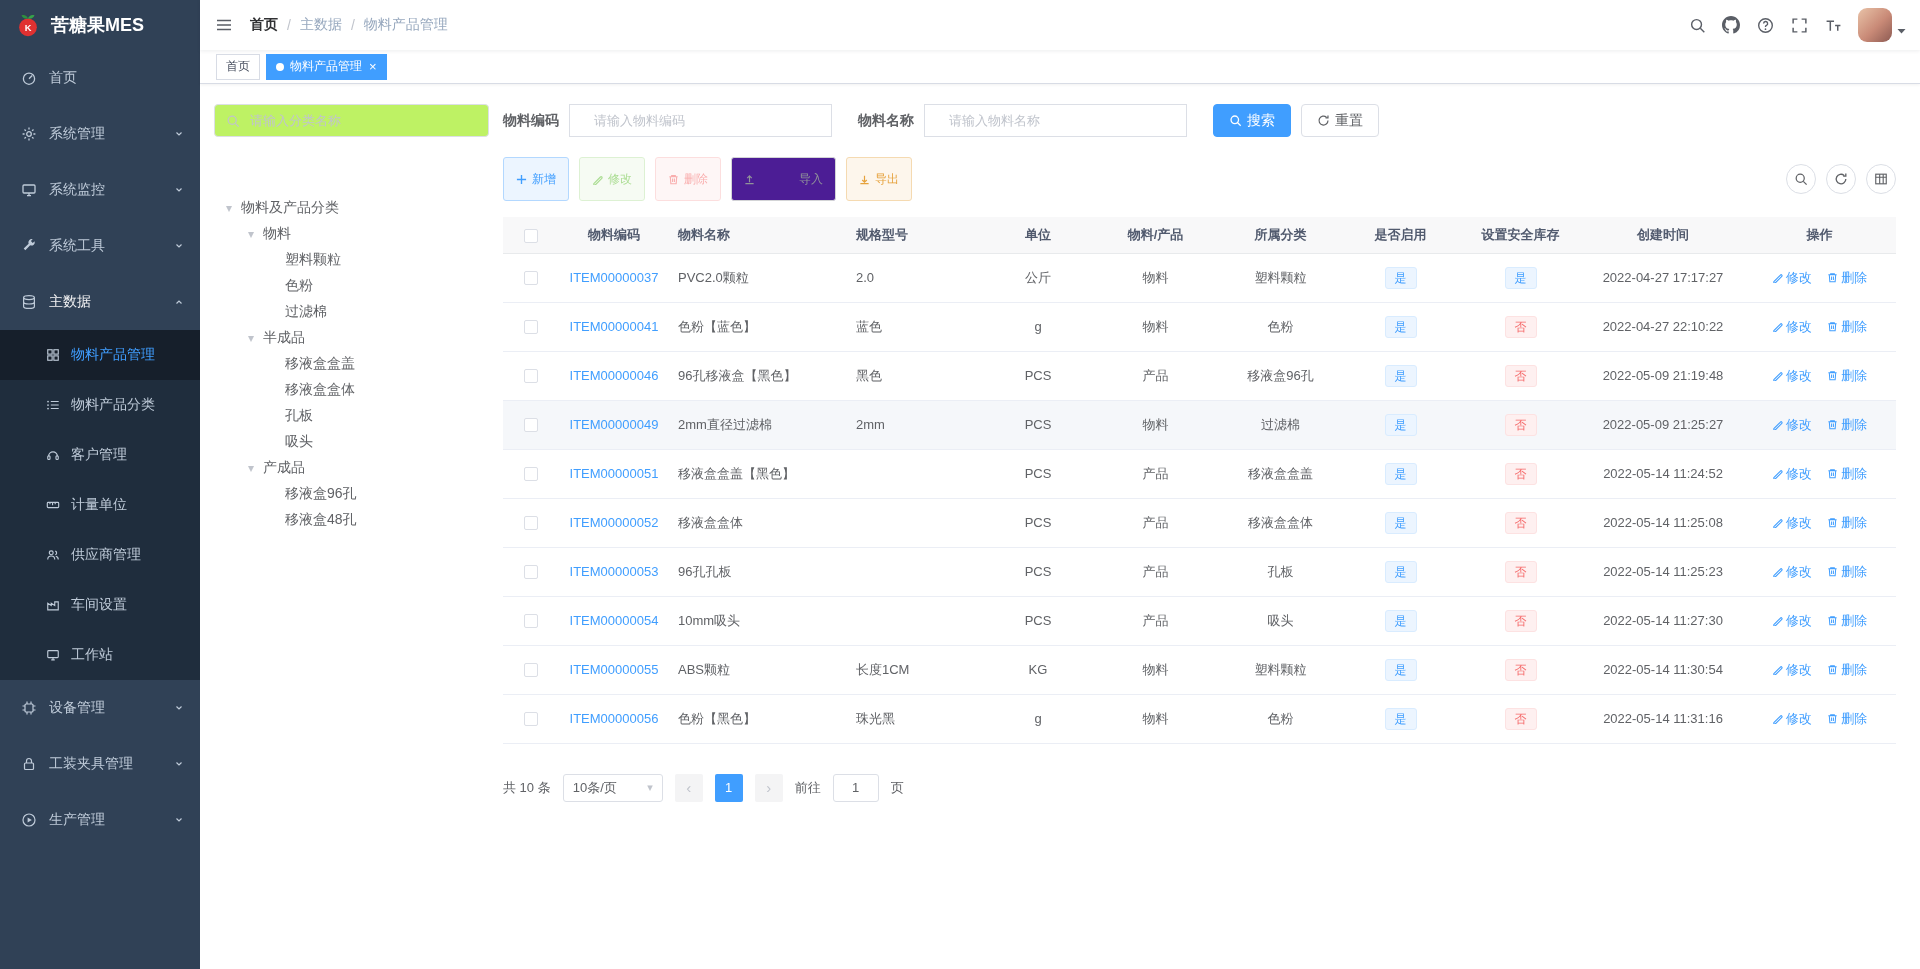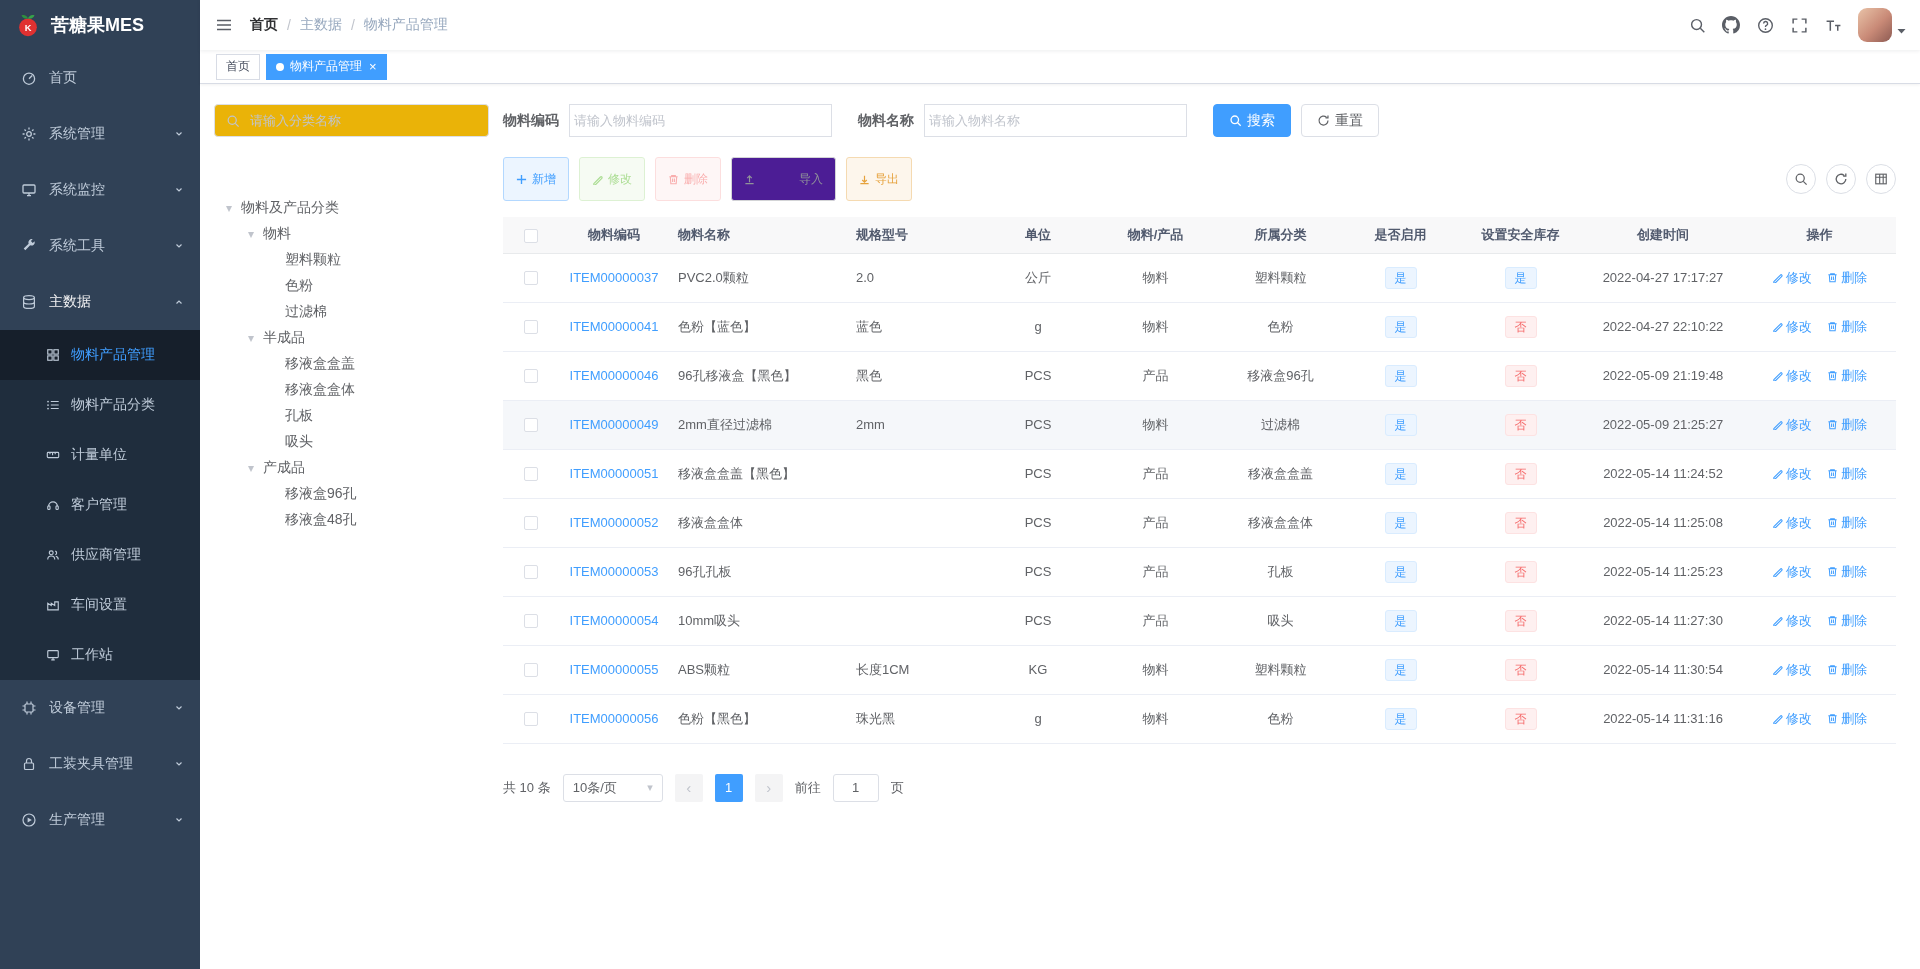--- a/index.html
+++ b/index.html
@@ -45,36 +45,36 @@
   .tags-view { height:34px; flex-shrink:0; display:flex; align-items:center; gap:6px; padding:0 16px; background:#fff; border-bottom:1px solid #d8dce5; box-shadow:0 1px 3px rgba(0,0,0,.06); position:relative; z-index:2; }
   .tag-item { height:26px; display:inline-flex; align-items:center; gap:6px; padding:0 9px; border:1px solid #d8dce5; background:#fff; font-size:12px; color:#495060; cursor:pointer; }
   .tag-item.active { background:#409eff; border-color:#409eff; color:#fff; }
   .tab-dot { width:8px; height:8px; border-radius:50%; background:#fff; }
   .tab-close { font-size:13px; line-height:1; margin-left:1px; }
 
   
   .content { flex:1; display:flex; gap:14px; padding:20px 24px 0 14px; background:#fff; overflow:hidden; }
 
   .tree-panel { width:275px; flex-shrink:0; }
-  .search-input { display:flex; align-items:center; gap:8px; height:33px; border:1px solid #dcdfe6; border-radius:4px; padding:0 11px; background:#eab308; color:#c0c4cc; }
+  .search-input { display:flex; align-items:center; gap:8px; height:33px; border:1px solid #dcdfe6; border-radius:4px; padding:0 11px; background:#bef264; color:#c0c4cc; }
   .search-input input { border:none; outline:none; flex:1; font-size:13px; color:#606266; font-family:inherit; background:transparent; }
   .search-input input::placeholder { color:#c0c4cc; }
   .tree { list-style:none; margin:58px 0 0; padding:0; }
   .tree-node { height:26px; display:flex; align-items:center; font-size:14px; color:#606266; cursor:pointer; }
   .tree-node[data-level="0"] { padding-left:8px; }
   .tree-node[data-level="1"] { padding-left:30px; }
   .tree-node[data-level="2"] { padding-left:52px; }
   .tree-caret { width:14px; margin-right:5px; color:#c0c4cc; font-size:12px; text-align:center; flex-shrink:0; }
   .tree-node[data-caret="false"] .tree-caret { visibility:hidden; }
 
   .table-panel { flex:1; min-width:0; }
 
   .query-form { display:flex; align-items:center; margin-bottom:20px; }
   .q-label { font-size:14px; font-weight:700; color:#606266; margin-right:10px; white-space:nowrap; }
-  .q-input { width:263px; height:33px; border:1px solid #dcdfe6; border-radius:0; padding:0 4px; font-size:13px; color:#606266; outline:none; margin-right:26px; font-family:Liberation Sans, sans-serif; }
+  .q-input { width:263px; height:33px; border:1px solid #dcdfe6; border-radius:0; padding:0 24px; font-size:13px; color:#606266; outline:none; margin-right:26px; font-family:Liberation Sans, sans-serif; }
   .q-input::placeholder { color:#c0c4cc; }
 
   .btn { display:inline-flex; align-items:center; justify-content:center; gap:5px; border-radius:4px; border:1px solid transparent; cursor:pointer; font-family:inherit; white-space:nowrap; background:#fff; }
   .btn-md { height:33px; padding:0 15px; font-size:14px; }
   .btn-sm { height:44px; padding:0 12px; font-size:12px; border-radius:3px; }
   .btn-primary { background:#409eff; border-color:#409eff; color:#fff; }
   .btn-default { background:#fff; border-color:#dcdfe6; color:#606266; }
   .btn-plain-primary { color:#409eff; background:#ecf5ff; border-color:#b3d8ff; }
   .btn-plain-success { color:#67c23a; background:#f0f9eb; border-color:#c2e7b0; }
   .btn-plain-danger  { color:#f56c6c; background:#fef0f0; border-color:#fbc4c4; }
@@ -219,35 +219,35 @@
                 <circle cx="2.3" cy="4" r="1" fill="currentColor" stroke="none"></circle>
                 <circle cx="2.3" cy="8" r="1" fill="currentColor" stroke="none"></circle>
                 <circle cx="2.3" cy="12" r="1" fill="currentColor" stroke="none"></circle>
               </svg>
           </span>
           <span class="mi-label">物料产品分类</span>
         </div>
         <div class="submenu-item">
           <span class="mi-icon">
             <svg width="14" height="14" viewBox="0 0 16 16" fill="none" stroke="currentColor" stroke-width="1.3">
-                <rect x="1.5" y="5" width="13" height="6" rx="1"></rect>
-                <path d="M4.5 5v2.2M7.5 5v3.2M10.5 5v2.2"></path>
-              </svg>
-          </span>
-          <span class="mi-label">计量单位</span>
+                <path d="M3 9.5a5 5 0 0 1 10 0"></path>
+                <rect x="2" y="9" width="2.6" height="4.2" rx="1.1"></rect>
+                <rect x="11.4" y="9" width="2.6" height="4.2" rx="1.1"></rect>
+              </svg>
+          </span>
+          <span class="mi-label">客户管理</span>
         </div>
         <div class="submenu-item">
           <span class="mi-icon">
             <svg width="14" height="14" viewBox="0 0 16 16" fill="none" stroke="currentColor" stroke-width="1.3">
-                <path d="M3 9.5a5 5 0 0 1 10 0"></path>
-                <rect x="2" y="9" width="2.6" height="4.2" rx="1.1"></rect>
-                <rect x="11.4" y="9" width="2.6" height="4.2" rx="1.1"></rect>
-              </svg>
-          </span>
-          <span class="mi-label">客户管理</span>
+                <rect x="1.5" y="5" width="13" height="6" rx="1"></rect>
+                <path d="M4.5 5v2.2M7.5 5v3.2M10.5 5v2.2"></path>
+              </svg>
+          </span>
+          <span class="mi-label">计量单位</span>
         </div>
         <div class="submenu-item">
           <span class="mi-icon">
             <svg width="14" height="14" viewBox="0 0 16 16" fill="none" stroke="currentColor" stroke-width="1.3">
                 <circle cx="6" cy="5.5" r="2.2"></circle>
                 <path d="M2 13c0-2.3 1.8-3.8 4-3.8s4 1.5 4 3.8"></path>
                 <path d="M10.6 3.6a2.2 2.2 0 0 1 0 4.2M11.2 9.4c1.7.4 2.8 1.7 2.8 3.6"></path>
               </svg>
           </span>
           <span class="mi-label">供应商管理</span>

